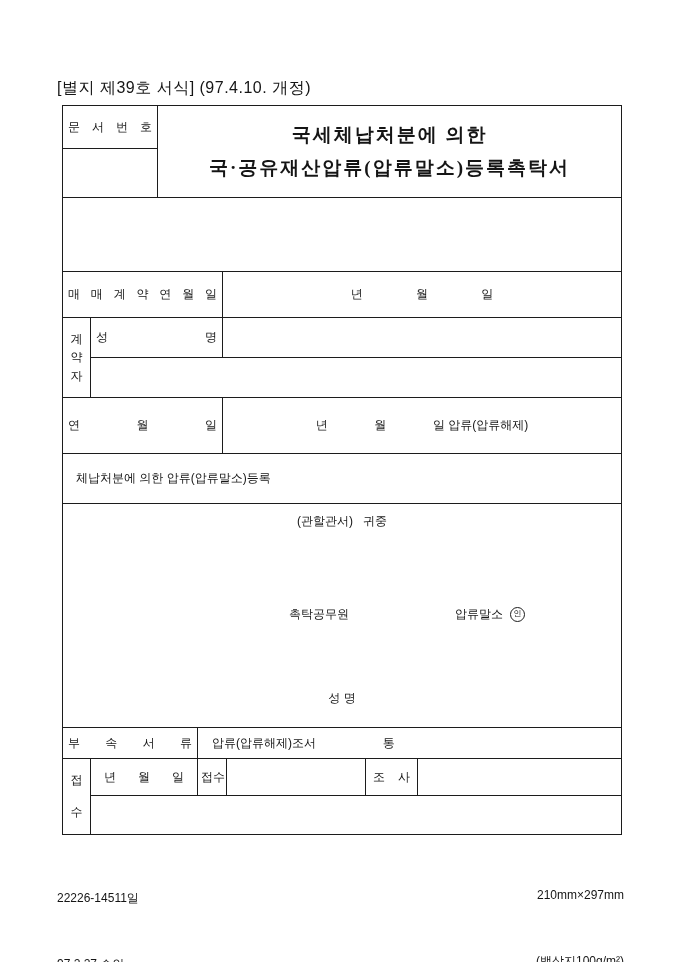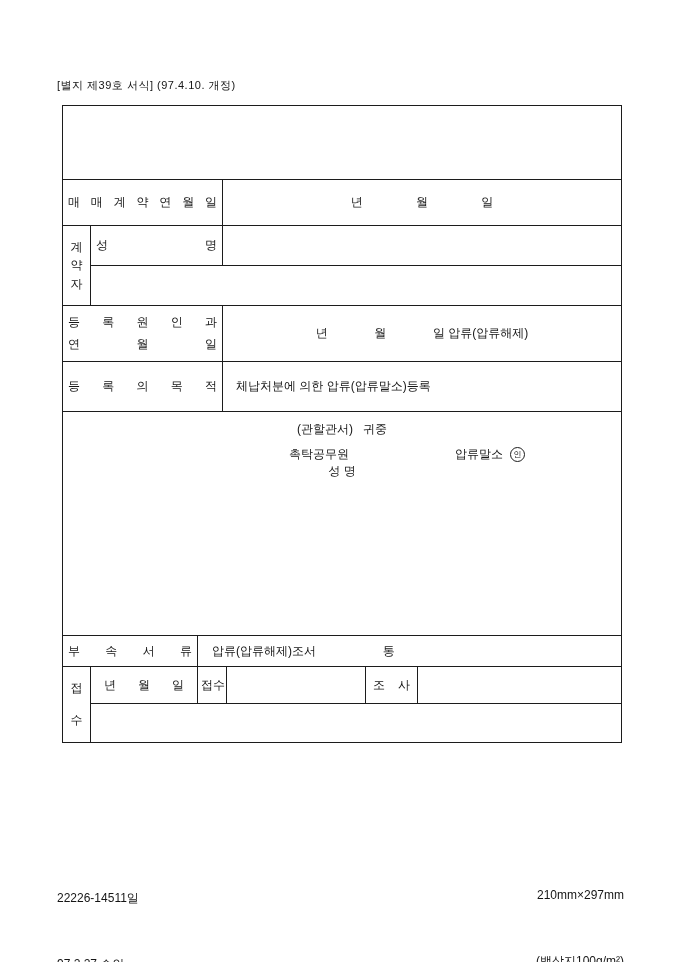--- a/index.html
+++ b/index.html
@@ -11,21 +11,21 @@
     background: #ffffff;
     font-family: "Liberation Sans", "DejaVu Sans", sans-serif;
     color: #151515;
     font-size: 12px;
     overflow: hidden;
   }
   .top-note {
     position: absolute;
     left: 57px;
     top: 78px;
-    font-size: 11px;
+    font-size: 16px;
     letter-spacing: 0.5px;
     white-space: pre;
   }
   .form-table {
     position: absolute;
     left: 62px;
     top: 105px;
     width: 560px;
     border: 1.5px solid #1c1c1c;
     background: #ffffff;
@@ -75,20 +75,21 @@
     align-items: center; justify-content: space-around;
     padding: 6px 0;
   }
   
   .stack-label { display: flex; flex-direction: column; justify-content: center; gap: 5px; }
   .stack-label > .jtext { width: 100%; text-align: justify; text-align-last: justify; padding: 0 5px; }
   
   .sign-cell {
     flex: 1;
     display: flex; flex-direction: column;
+    justify-content: space-between;
     padding: 9px 0 20px 0;
   }
   .sign-line { text-align: center; white-space: pre; }
   .officials-line {
     display: flex; align-items: center; justify-content: space-between;
     padding-left: 226px; padding-right: 96px;
     white-space: pre;
     margin-top: 8px;
   }
   .chief-group { display: inline-flex; align-items: center; }
@@ -116,20 +117,32 @@
 </style>
 </head>
 <body>
 
 <div class="page">
 
   <div class="top-note">[별지 제39호 서식] (97.4.10. 개정)</div>
 
   <div class="form-table">
 
+    <div class="row bb" style="height:92px">
+      <div class="c br doc-col">
+        <div class="doc-top labelcell">
+          <div class="jtext">문 서 번 호</div>
+        </div>
+        <div class="doc-bottom"></div>
+      </div>
+      <div class="c title-cell">
+        <div class="title-line">국세체납처분에 의한</div>
+        <div class="title-line">국·공유재산압류(압류말소)등록촉탁서</div>
+      </div>
+    </div>
 
     <div class="row bb" style="height:74px">
       <div class="c" style="flex:1"></div>
     </div>
 
     <div class="row bb" style="height:46px">
       <div class="c br labelcell" style="width:160px">
         <div class="jtext">매 매 계 약 연 월 일</div>
       </div>
       <div class="c vcenter hcenter pre" style="flex:1">년                월                일</div>
@@ -147,30 +160,26 @@
           <div class="c" style="flex:1"></div>
         </div>
         <div class="sub-row" style="flex:1">
           <div class="c" style="flex:1"></div>
         </div>
       </div>
     </div>
 
     <div class="row bb" style="height:56px">
       <div class="c br stack-label" style="width:160px">
-        <div class="jtext">등 록 원 인 과</div>
         <div class="jtext">연 월 일</div>
       </div>
       <div class="c vcenter hcenter pre" style="flex:1">년              월              일 압류(압류해제)</div>
     </div>
 
     <div class="row bb" style="height:50px">
-      <div class="c br labelcell" style="width:160px">
-        <div class="jtext">등 록 의 목 적</div>
-      </div>
       <div class="c vcenter" style="flex:1; padding-left:13px">체납처분에 의한 압류(압류말소)등록</div>
     </div>
 
     <div class="row bb" style="height:224px">
       <div class="sign-cell">
         <div class="sign-line">(관할관서)   귀중</div>
         <div class="officials-line">
           <span>촉탁공무원</span>
           <span class="chief-group">
             <span>압류말소</span>

